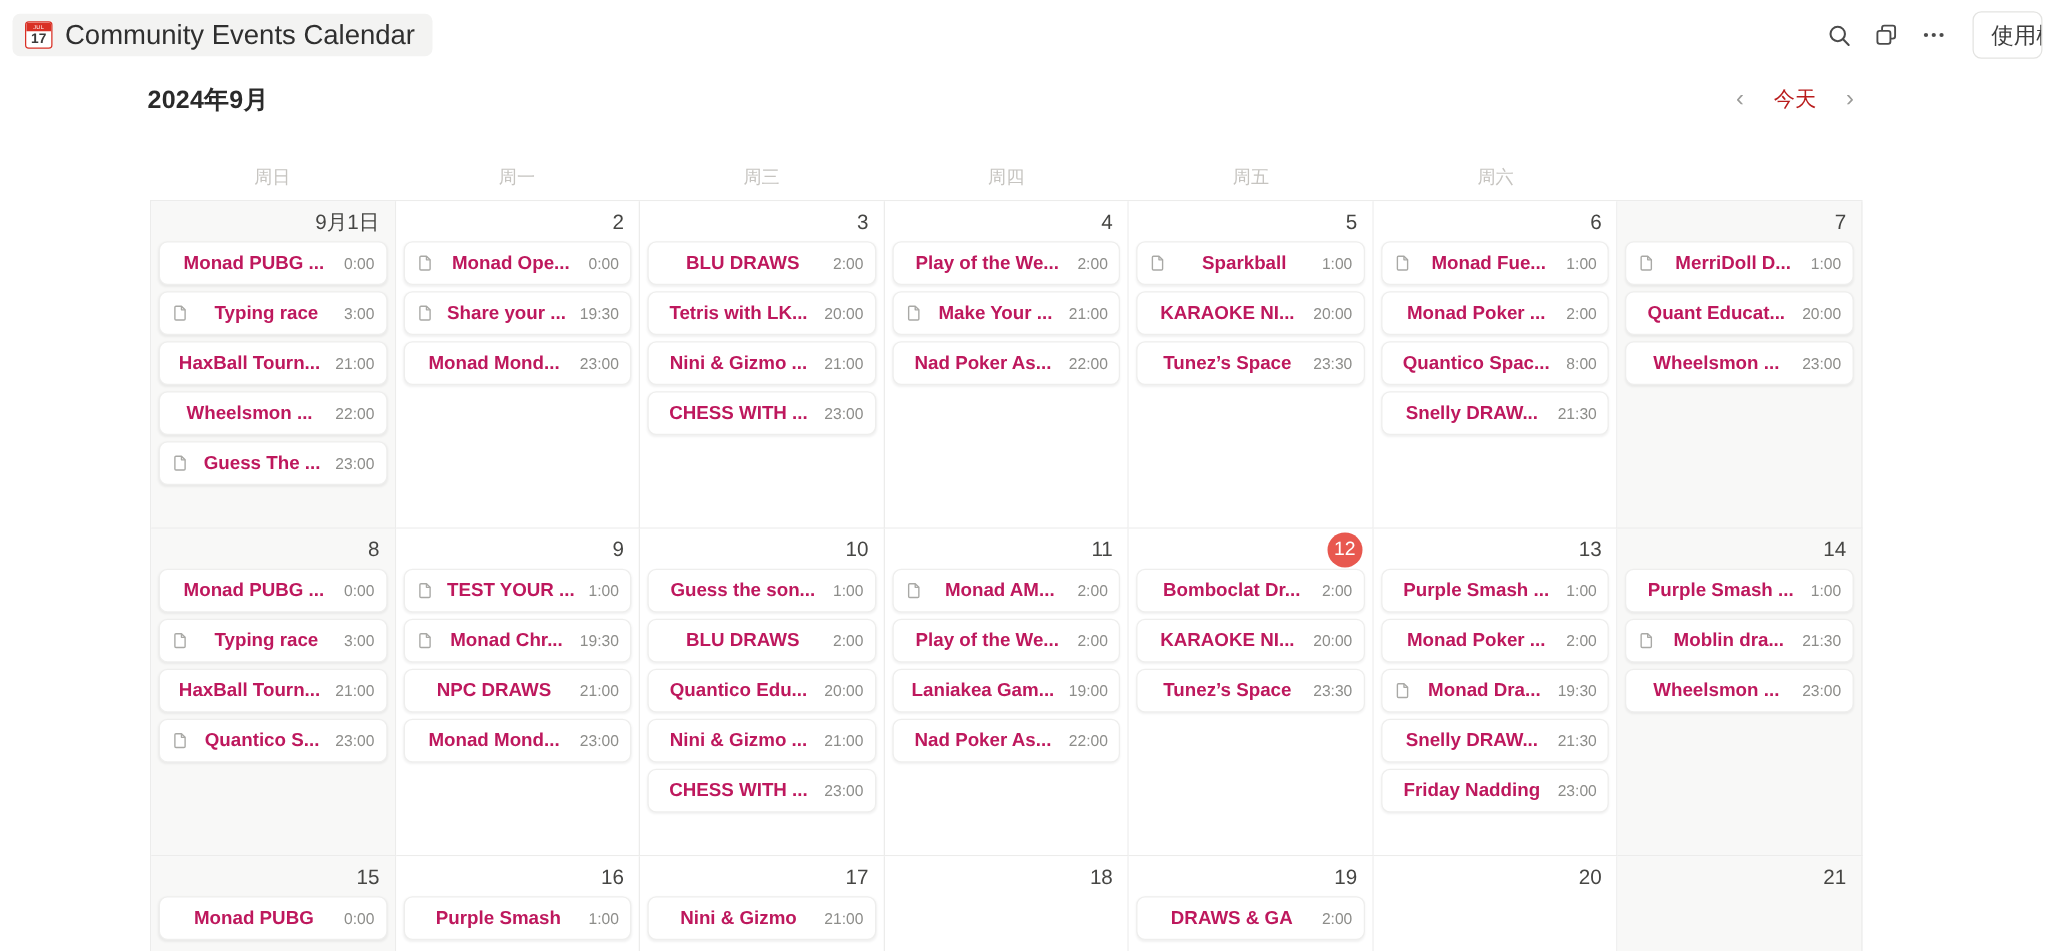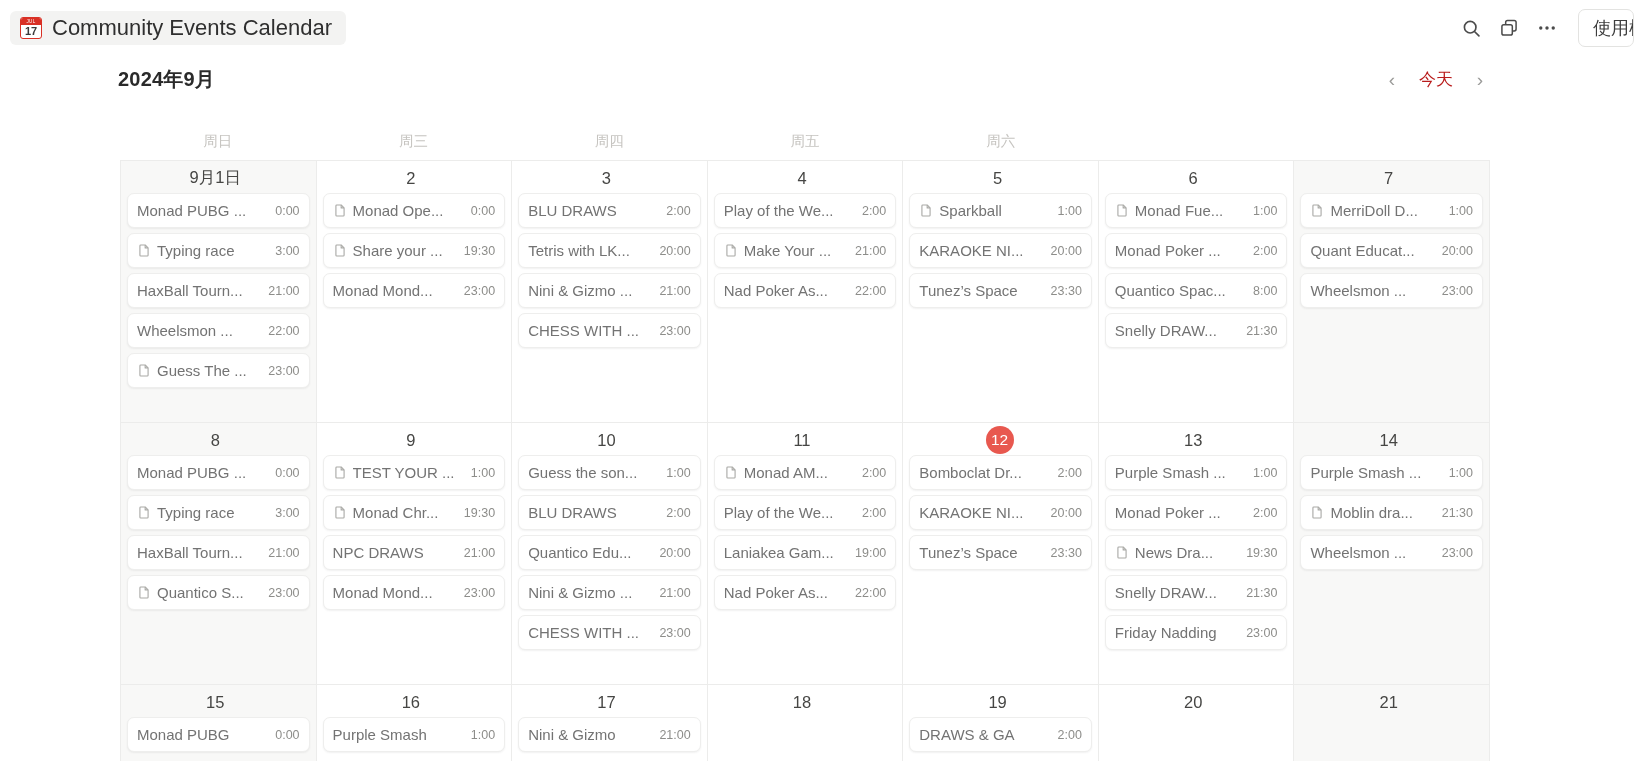--- a/index.html
+++ b/index.html
@@ -137,21 +137,21 @@
   }
   .cell {
     border-right: 1px solid #ececeb;
     border-bottom: 1px solid #ececeb;
     padding: 4px 6px 4px 6px;
     overflow: hidden;
     background: #ffffff;
   }
   .cell.weekend { background: #f8f8f7; }
   .daynum-row {
-    display: flex; justify-content: center; align-items: center;
+    display: flex; justify-content: flex-end; align-items: center;
     height: 26px;
     padding-right: 6px;
   }
   .daynum {
     font-size: 16.5px;
     color: #464644;
   }
   .daynum.today {
     background: #e8584f;
     color: #ffffff;
@@ -169,26 +169,27 @@
     box-shadow: 0 1px 2px rgba(15,15,15,.06);
     height: 35px;
     display: flex; align-items: center;
     padding: 0 9px 0 9px;
     gap: 6px;
     cursor: pointer;
   }
   .event .doc-icon { flex: 0 0 auto; display: flex; align-items: center; }
   .event .ev-title {
     font-size: 15px;
-    font-weight: 400;
-    color: #737373;
+    font-weight: 700;
+    color: #be185d;
     white-space: nowrap;
     overflow: hidden;
     text-overflow: clip;
     flex: 1 1 auto;
+    text-align: center;
   }
   .event .ev-time {
     font-size: 12.5px;
     color: #8d8d8a;
     flex: 0 0 auto;
     margin-left: auto;
   }
 </style>
 </head>
 <body>
@@ -230,20 +231,21 @@
   <div id="month-title">2024年9月</div>
   <div id="nav-group">
     <div class="nav-chev">‹</div>
     <div id="today-btn">今天</div>
     <div class="nav-chev">›</div>
   </div>
 </div>
 
 <div id="weekdays">
     <div>周日</div>
+    <div>周一</div>
     <div>周三</div>
     <div>周四</div>
     <div>周五</div>
     <div>周六</div>
   </div>
 
 <div id="grid">
     <div class="cell weekend">
       <div class="daynum-row">
         <span class="daynum">9月1日</span>
@@ -599,21 +601,21 @@
           <span class="ev-title">Monad Poker ...</span>
           <span class="ev-time">2:00</span>
         </div>
         <div class="event">
           <span class="doc-icon">
             <svg width="14" height="15" viewBox="0 0 24 24" fill="none" stroke="#a9a9a6" stroke-width="1.9" stroke-linejoin="round">
               <path d="M14 2.5H6.5A1.5 1.5 0 0 0 5 4v16a1.5 1.5 0 0 0 1.5 1.5h11A1.5 1.5 0 0 0 19 20V7.5z"></path>
               <path d="M14 2.5V7.5H19"></path>
             </svg>
           </span>
-          <span class="ev-title">News Dra...</span>
+          <span class="ev-title">Monad Dra...</span>
           <span class="ev-time">19:30</span>
         </div>
         <div class="event">
           <span class="ev-title">Snelly DRAW...</span>
           <span class="ev-time">21:30</span>
         </div>
         <div class="event">
           <span class="ev-title">Friday Nadding</span>
           <span class="ev-time">23:00</span>
         </div>

